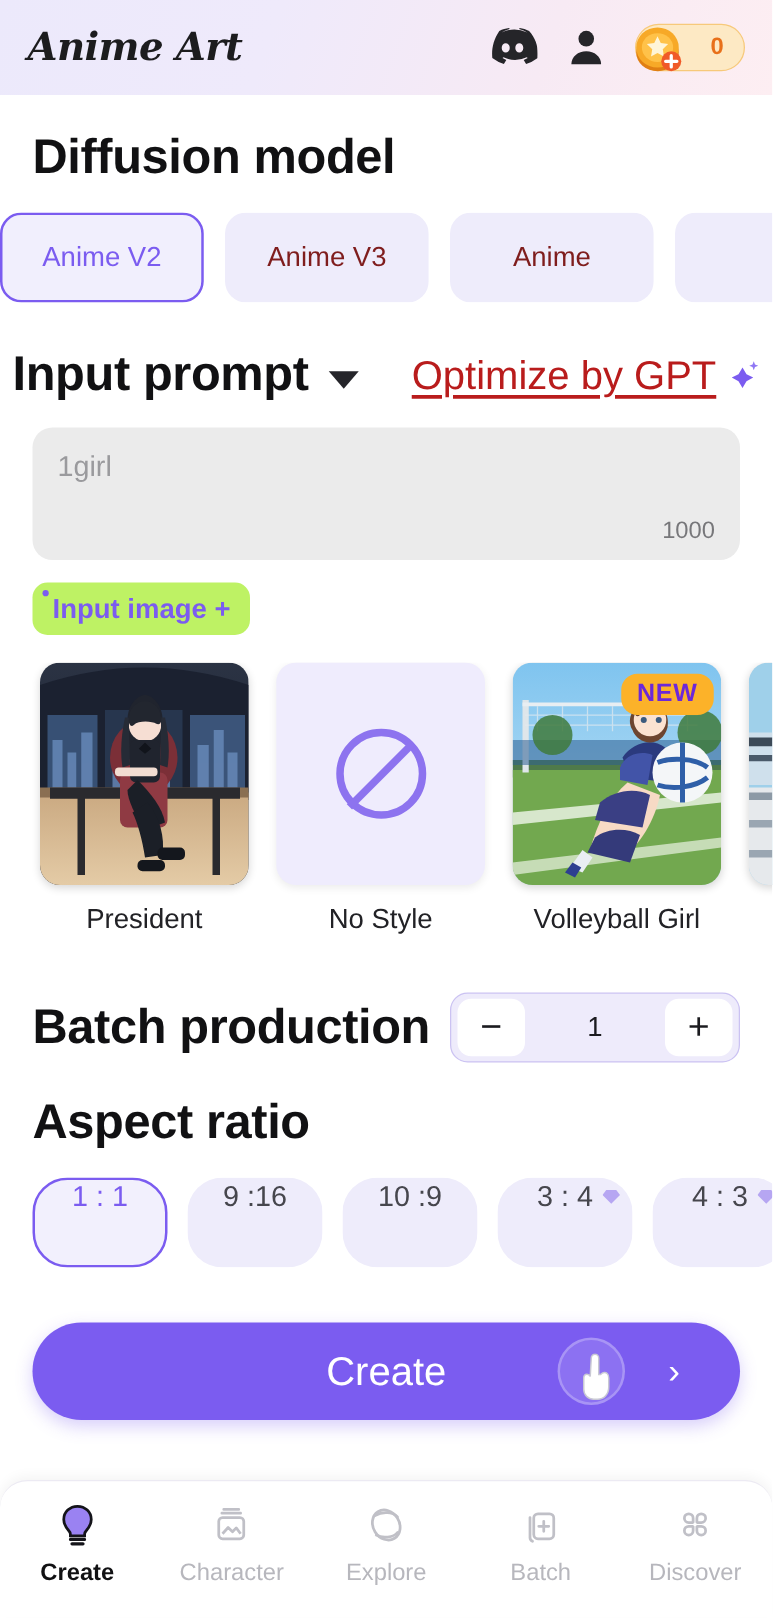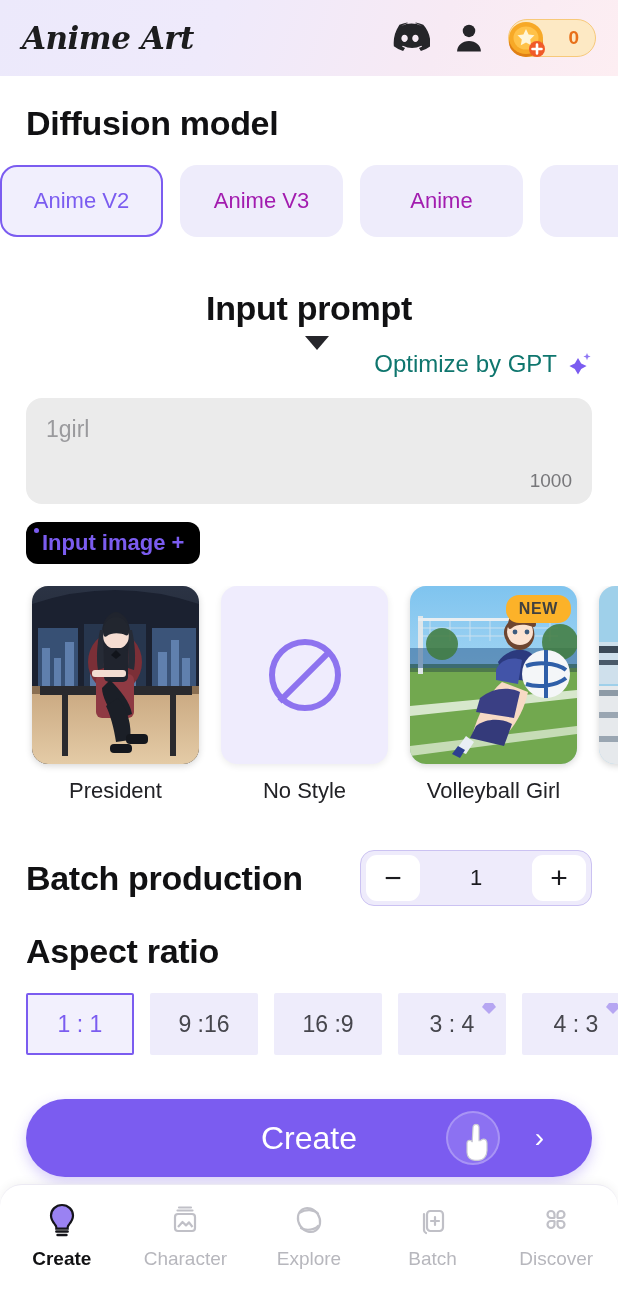--- a/index.html
+++ b/index.html
@@ -52,69 +52,69 @@
     margin-left: auto;
   }
   .coin-img {
     position: absolute; left: -6px; top: 50%;
     transform: translateY(-50%);
     width: 46px; height: 46px;
   }
 
   
   .sec-title {
-    font-size: 34px; font-weight: bold; color: #111113;
+    font-size: 39px; font-weight: bold; color: #111113;
     letter-spacing: -0.3px;
   }
   .block { padding: 0 26px; }
 
   
   .chips {
     display: flex; gap: 17px;
     white-space: nowrap;
     overflow: hidden;
   }
   .chip {
     flex: 0 0 auto;
     min-width: 163px;
     height: 72px;
     border-radius: 17px;
     background: #eeecfb;
     display: flex; align-items: center; justify-content: center;
-    font-size: 22px; color: #a21caf;
+    font-size: 22px; color: #7f1d1d;
     border: 2px solid transparent;
   }
   .chip.sel {
     background: #f1effd;
     border: 2px solid #7b5cf0;
     color: #7b5cf0;
   }
   .chip.cut { min-width: 163px; }
 
   
   .prompt-head {
     display: flex; align-items: center;
-    padding: 0 26px;
-    margin-top: 52px;
-    flex-direction: column;
+    padding: 0 10px;
+    margin-top: 36px;
   }
   .caret {
     width: 0; height: 0;
     border-left: 12px solid transparent;
     border-right: 12px solid transparent;
     border-top: 14px solid #25252a;
     margin-left: 16px;
     margin-top: 8px;
   }
   .gpt-link {
     margin-left: auto;
     display: flex; align-items: center; gap: 9px;
   }
   .gpt-link .txt {
-    font-size: 24px; color: #0f766e;
+    font-size: 32px; color: #b91c1c;
+    text-decoration: underline;
     text-underline-offset: 5px;
   }
   .textarea-wrap {
     margin: 20px 26px 0 26px;
     background: #ebebeb;
     border-radius: 16px;
     height: 106px;
     position: relative;
     padding: 18px 20px;
   }
@@ -122,21 +122,21 @@
     font-size: 23px; color: #9a9a9d;
   }
   .textarea-wrap .counter {
     position: absolute; right: 20px; bottom: 12px;
     font-size: 19px; color: #77777a;
   }
 
   .input-image-chip {
     display: inline-flex; align-items: center;
     margin: 18px 0 0 26px;
-    background: #000000;
+    background: #bef264;
     border-radius: 12px;
     padding: 8px 16px;
     font-size: 22px; font-weight: bold; color: #7b5cf0;
     position: relative;
   }
   .input-image-chip .dot {
     position: absolute; left: 8px; top: 6px;
     width: 5px; height: 5px; border-radius: 50%;
     background: #7b5cf0;
   }
@@ -175,22 +175,22 @@
   }
   .style-card.partial .style-thumb { width: 56px; }
   .style-card.partial { width: 56px; }
   .style-label {
     text-align: center; margin-top: 14px;
     font-size: 22px; color: #222226;
   }
   .new-badge {
     position: absolute; top: 9px; right: 6px;
     background: #fcb229;
-    color: #404040;
-    font-size: 16px; font-weight: bold;
+    color: #6d28d9;
+    font-size: 20px; font-weight: bold;
     padding: 5px 13px; border-radius: 13px;
     letter-spacing: .6px;
   }
   .nostyle {
     width: 167px; height: 178px;
     border-radius: 16px;
     background: #efecfd;
     display: flex; align-items: center; justify-content: center;
     box-shadow: 0 2px 7px rgba(0,0,0,.08);
   }
@@ -238,24 +238,24 @@
 
   
   .aspect-head { padding: 0 26px; margin-top: 26px; }
   .ratios {
     display: flex; gap: 16px;
     padding-left: 26px; margin-top: 22px;
     white-space: nowrap; overflow: hidden;
   }
   .ratio {
     flex: 0 0 auto;
-    min-width: 108px; height: 62px;
+    min-width: 108px; height: 72px;
     background: #eeecfb;
-    border-radius: 2px;
-    display: flex; align-items: center; justify-content: center;
+    border-radius: 28px;
+    display: flex; justify-content: center;
     font-size: 23px; color: #46464d;
     border: 2px solid transparent;
     position: relative;
   }
   .ratio.sel {
     background: #f2f0fd;
     border: 2px solid #7b5cf0;
     color: #7b5cf0;
   }
   .gem {
@@ -526,21 +526,21 @@
     <div class="sec-title">Aspect ratio</div>
   </div>
   <div class="ratios">
     <div class="ratio sel">
         <span>1 : 1</span>
       </div>
     <div class="ratio">
         <span>9 :16</span>
       </div>
     <div class="ratio">
-        <span>16 :9</span>
+        <span>10 :9</span>
       </div>
     <div class="ratio">
       <span>3 : 4</span>
       <svg class="gem" viewBox="0 0 14 14">
         <path fill="#b6a6f2" d="M3 2h8l3 4-7 7-7-7z"></path>
       </svg>
     </div>
     <div class="ratio">
       <span>4 : 3</span>
       <svg class="gem" viewBox="0 0 14 14">

